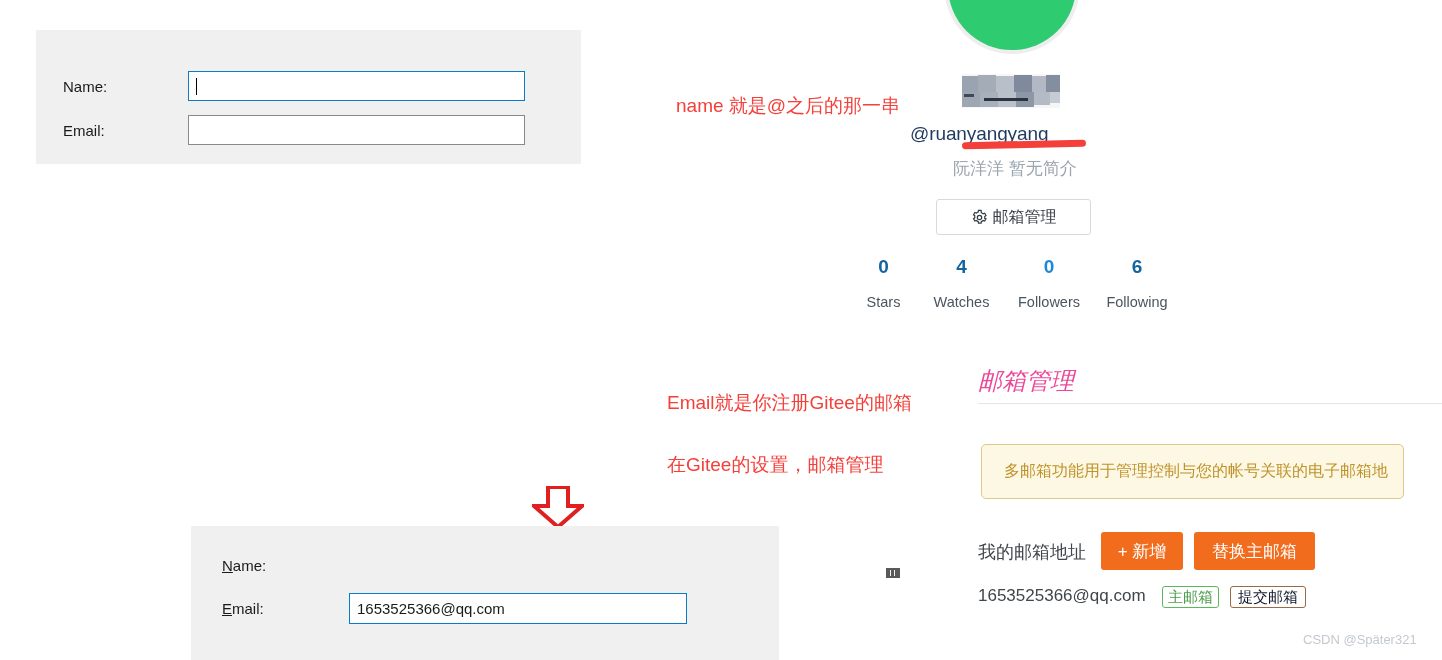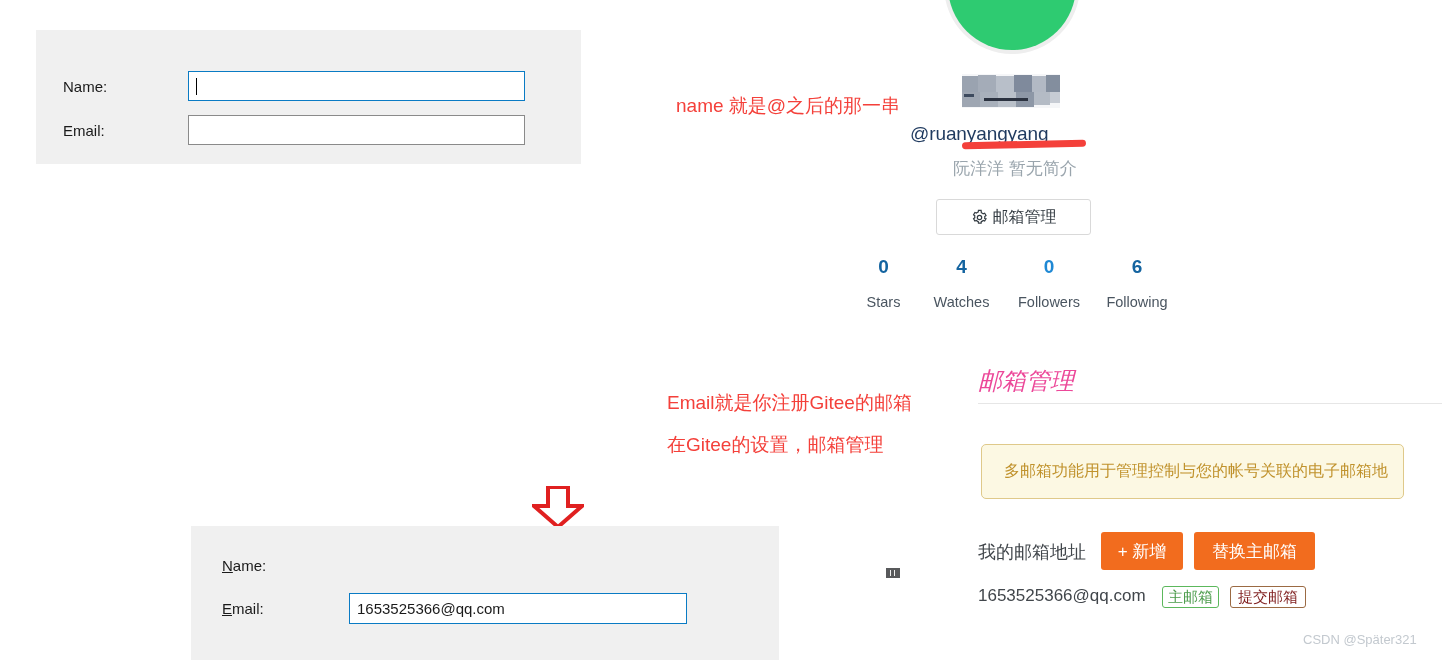--- a/index.html
+++ b/index.html
@@ -195,21 +195,21 @@
     box-sizing: border-box;
     border-radius: 3px;
     font-size: 15px;
     display: flex;
     align-items: center;
     justify-content: center;
     white-space: nowrap;
     cursor: pointer;
   }
   .tag.green { border: 1px solid #5cb85c; color: #4a9b4a; background: #ffffff; }
-  .tag.brown { border: 1px solid #9b6a43; color: #7f1d1d; background: #ffffff; text-align: center; }
+  .tag.brown { border: 1px solid #9b6a43; color: #0f172a; background: #ffffff; text-align: center; }
 
   
   .tofu {
     position: absolute;
     background: #58595b;
     box-sizing: border-box;
   }
   .tofu::before, .tofu::after {
     content: "";
     position: absolute;
@@ -248,21 +248,21 @@
     <div class="win-input" style="width:337px; height:30px;">
       <span></span>
     </div>
   </div>
 </div>
 
 <div class="annot" style="left:676px; top:93px;">name 就是@之后的那一串</div>
 
 <div class="annot" style="left:667px; top:390px;text-align:right;">Email就是你注册Gitee的邮箱</div>
 
-<div class="annot" style="left:667px; top:432px;">在Gitee的设置，邮箱管理</div>
+<div class="annot" style="left:667px; top:452px;">在Gitee的设置，邮箱管理</div>
 
 <svg class="arrow-down" style="left:532px; top:486px;" width="52" height="42" viewBox="0 0 52 42">
   <polygon points="16,1 36,1 36,20 50,20 26,41 2,20 16,20" fill="#ffffff" stroke="#e02020" stroke-width="4" stroke-linejoin="miter"></polygon>
 </svg>
 
 <div class="avatar-green" style="left:948px; top:-78px; width:128px; height:128px;"></div>
 
 <div class="blurred-name" style="left:962px; top:74px; width:98px; height:34px; background:#f5f6f8;">
   <i style="left:0;   top:2px;  width:16px; height:16px; background:#9aa3b0;"></i>
   <i style="left:16px;top:1px;  width:18px; height:17px; background:#a4acb8;"></i>

